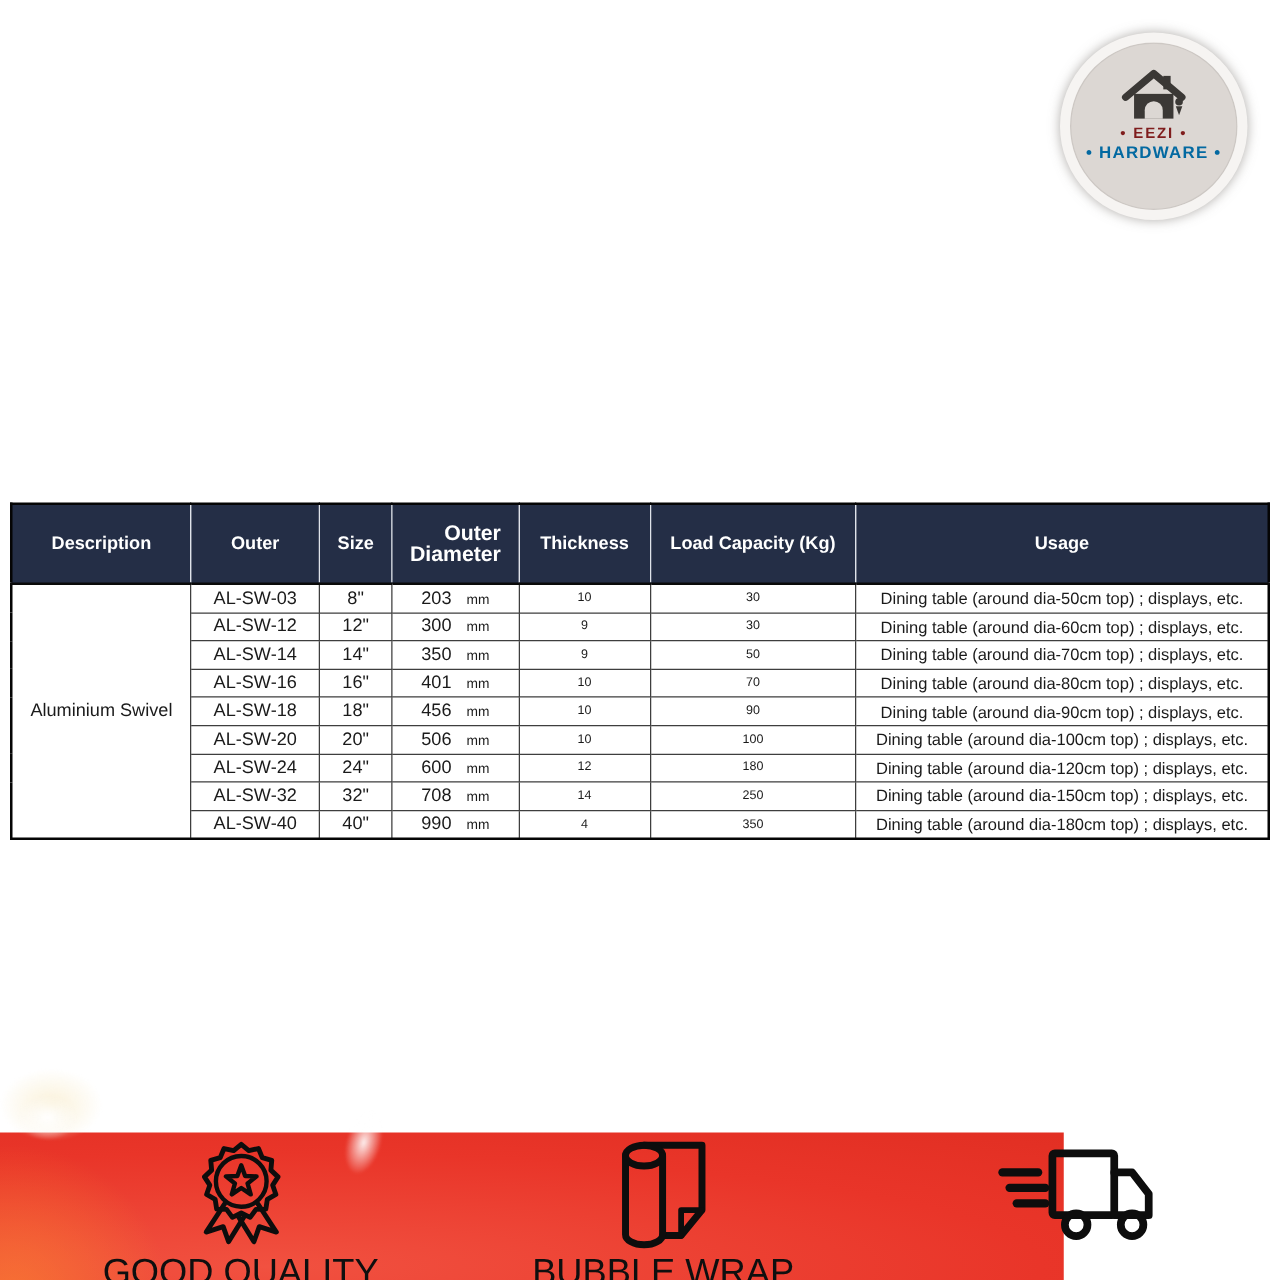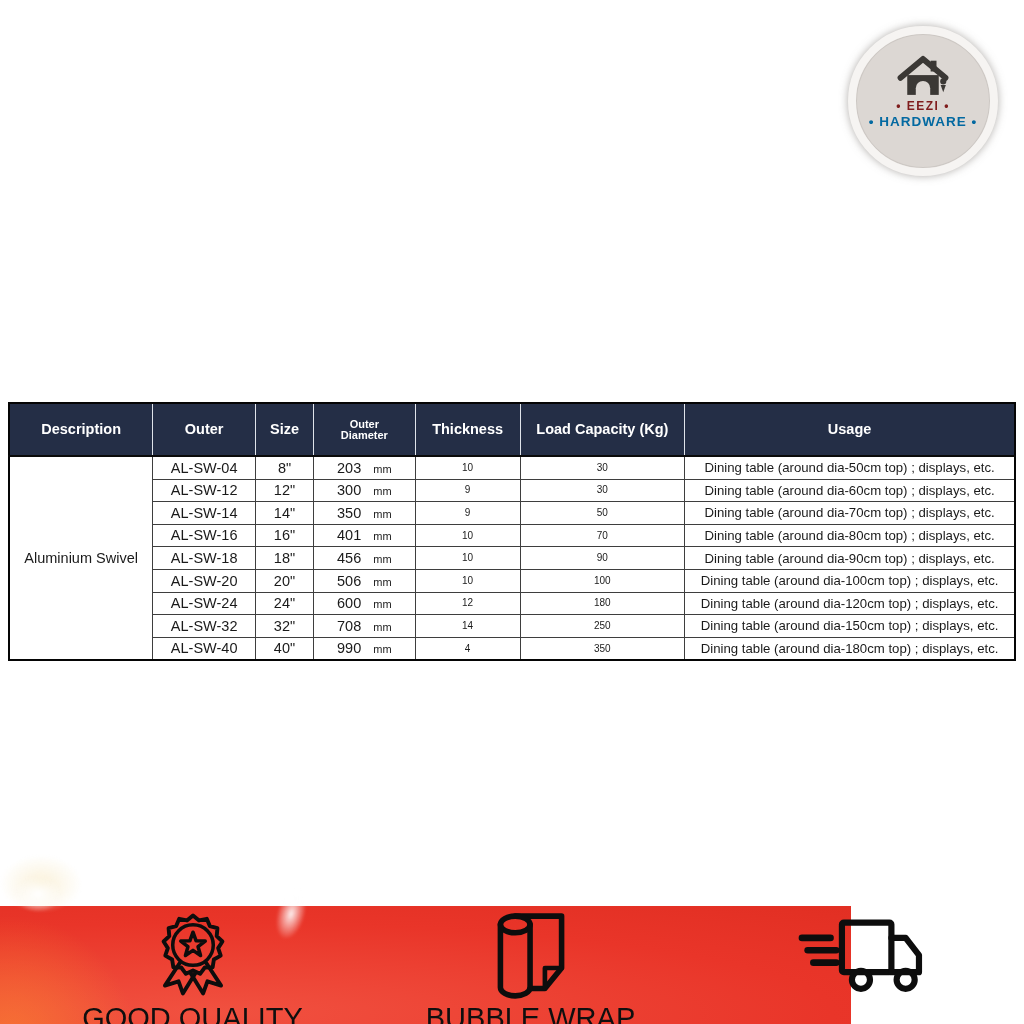--- a/index.html
+++ b/index.html
@@ -14,21 +14,21 @@
   .logo svg{margin-top:20px;}
   .logo-line1{margin-top:1px;font-size:12px;font-weight:bold;letter-spacing:1.5px;color:#7f1d1d;white-space:nowrap;}
   .logo-line2{margin-top:1px;font-size:13.5px;font-weight:bold;letter-spacing:1px;color:#0369a1;white-space:nowrap;}
 
   
   .table-wrap{position:absolute;left:8px;top:402px;width:1008px;}
   table{width:100%;border-collapse:collapse;table-layout:fixed;border:2px solid #050505;}
   th{background:#242e46;color:#ffffff;font-size:14.5px;font-weight:bold;height:23px;padding:14px;
      line-height:1;border-left:1px solid #dfe3ea;border-bottom:2px solid #0a0a0a;}
   th:first-child{border-left:none;}
-  th.small{font-size:11px;}
+  th.small{font-size:17px;text-align:right;}
   td{border:1px solid #3e3e3e;text-align:center;vertical-align:middle;padding:0;height:21.6px;
      line-height:1;color:#1a1a1a;font-size:10px;white-space:nowrap;overflow:hidden;}
   td.c-desc{font-size:14.5px;}
   td.c-code,td.c-size,td.c-outer-diameter{font-size:14.5px;}
   td.c-usage{font-size:13.2px;}
   .unit{font-size:11px;margin-left:12px;}
 
   
   .banner{position:absolute;left:0;top:906px;width:851px;height:134px;
           background:
@@ -90,21 +90,21 @@
           <th>Size</th>
           <th class="small">Outer Diameter</th>
           <th>Thickness</th>
           <th>Load Capacity (Kg)</th>
           <th>Usage</th>
         </tr>
       </thead>
       <tbody>
           <tr>
             <td rowspan="9" class="c-desc">Aluminium Swivel</td>
-            <td class="c-code">AL-SW-04</td>
+            <td class="c-code">AL-SW-03</td>
             <td class="c-size">8"</td>
             <td class="c-outer-diameter"><span>203</span><span class="unit">mm</span></td>
             <td class="c-thickness">10</td>
             <td class="c-load-capacity">30</td>
             <td class="c-usage">Dining table (around dia-50cm top) ; displays, etc.</td>
           </tr>
           <tr>
             <td class="c-code">AL-SW-12</td>
             <td class="c-size">12"</td>
             <td class="c-outer-diameter"><span>300</span><span class="unit">mm</span></td>

